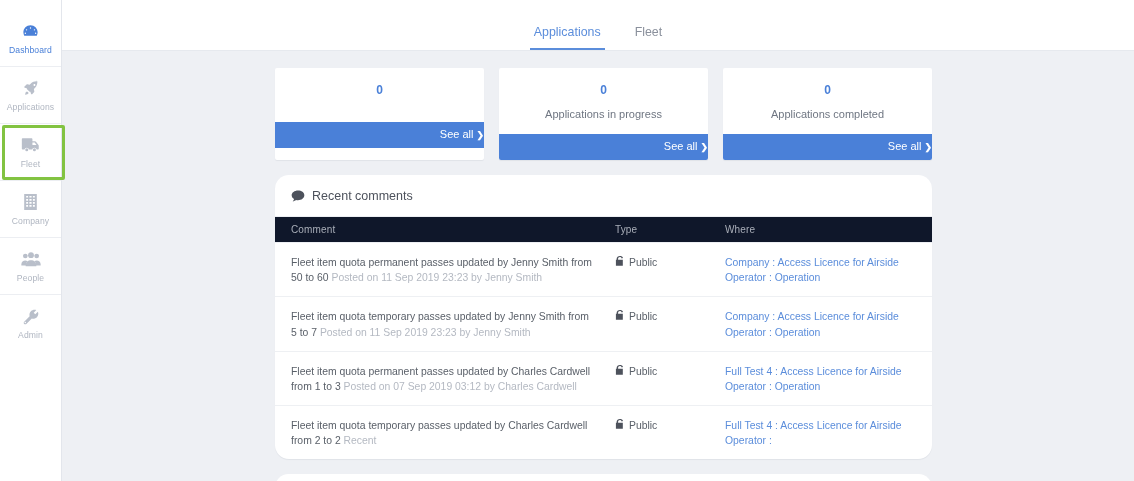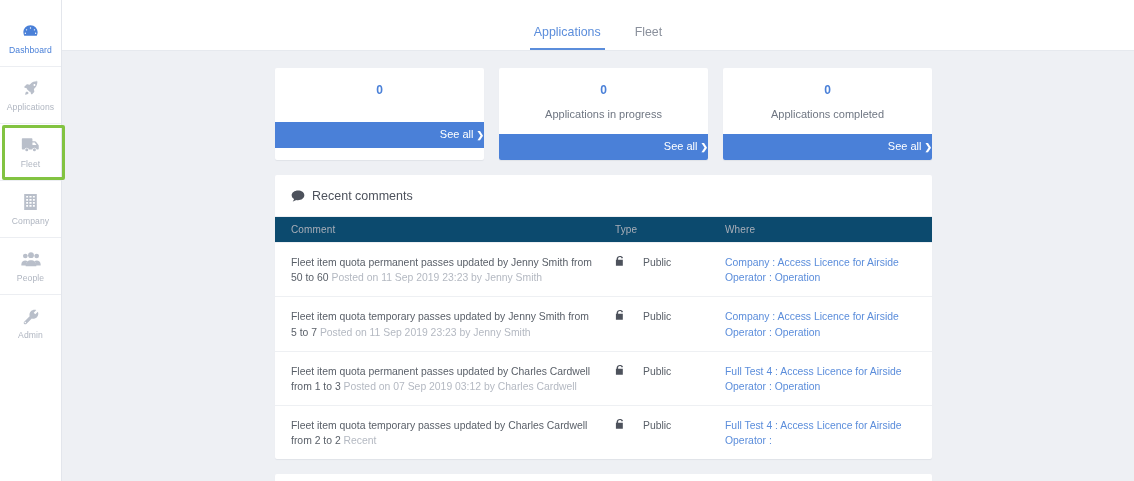--- a/index.html
+++ b/index.html
@@ -175,21 +175,21 @@
   }
   .stat-action .chev {
     font-size: 9px;
     margin-left: 3px;
     font-weight: bold;
   }
 
   
   .panel {
     background: #ffffff;
-    border-radius: 2px;
+    border-radius: 14px;
     margin-top: 15px;
     box-shadow: 0 1px 1px rgba(20,30,50,.06);
     overflow: hidden;
   }
 
   .panel-head {
     display: flex;
     align-items: center;
     gap: 7px;
     padding: 14px 16px 13px 16px;
@@ -200,21 +200,21 @@
     display: flex;
     align-items: center;
     color: #4d525c;
   }
   .panel-head .phicon svg { display: block; }
 
   
   .tbl { width: 100%; border-collapse: collapse; table-layout: fixed; }
 
   .tbl thead th {
-    background: #0c4a6e;
+    background: #0f172a;
     border-top: 1px solid #edeff3;
     border-bottom: 1px solid #edeff3;
     font-size: 10px;
     font-weight: normal;
     color: #a9aeb8;
     text-align: left;
     padding: 7px 10px 7px 10px;
     letter-spacing: .15px;
   }
 
@@ -232,21 +232,21 @@
   .tbl tbody td.c-comment { padding-left: 16px; color: #5a6069; }
   .tbl tbody tr:last-child td { border-bottom: none; }
 
   .posted { color: #b4b9c2; }
 
   .type-cell {
     color: #5a6069;
     white-space: nowrap;
     display: flex;
     align-items: flex-start;
-    gap: 18px;
+    gap: 4px;
   }
   .type-cell .lockicon { display: flex; margin-top: 1px; color: #4d525c; }
   .type-cell .lockicon svg { display: block; }
 
   .where-link {
     color: #5b8ddb;
     text-decoration: none;
     cursor: pointer;
     display: inline-block;
     padding-right: 14px;

